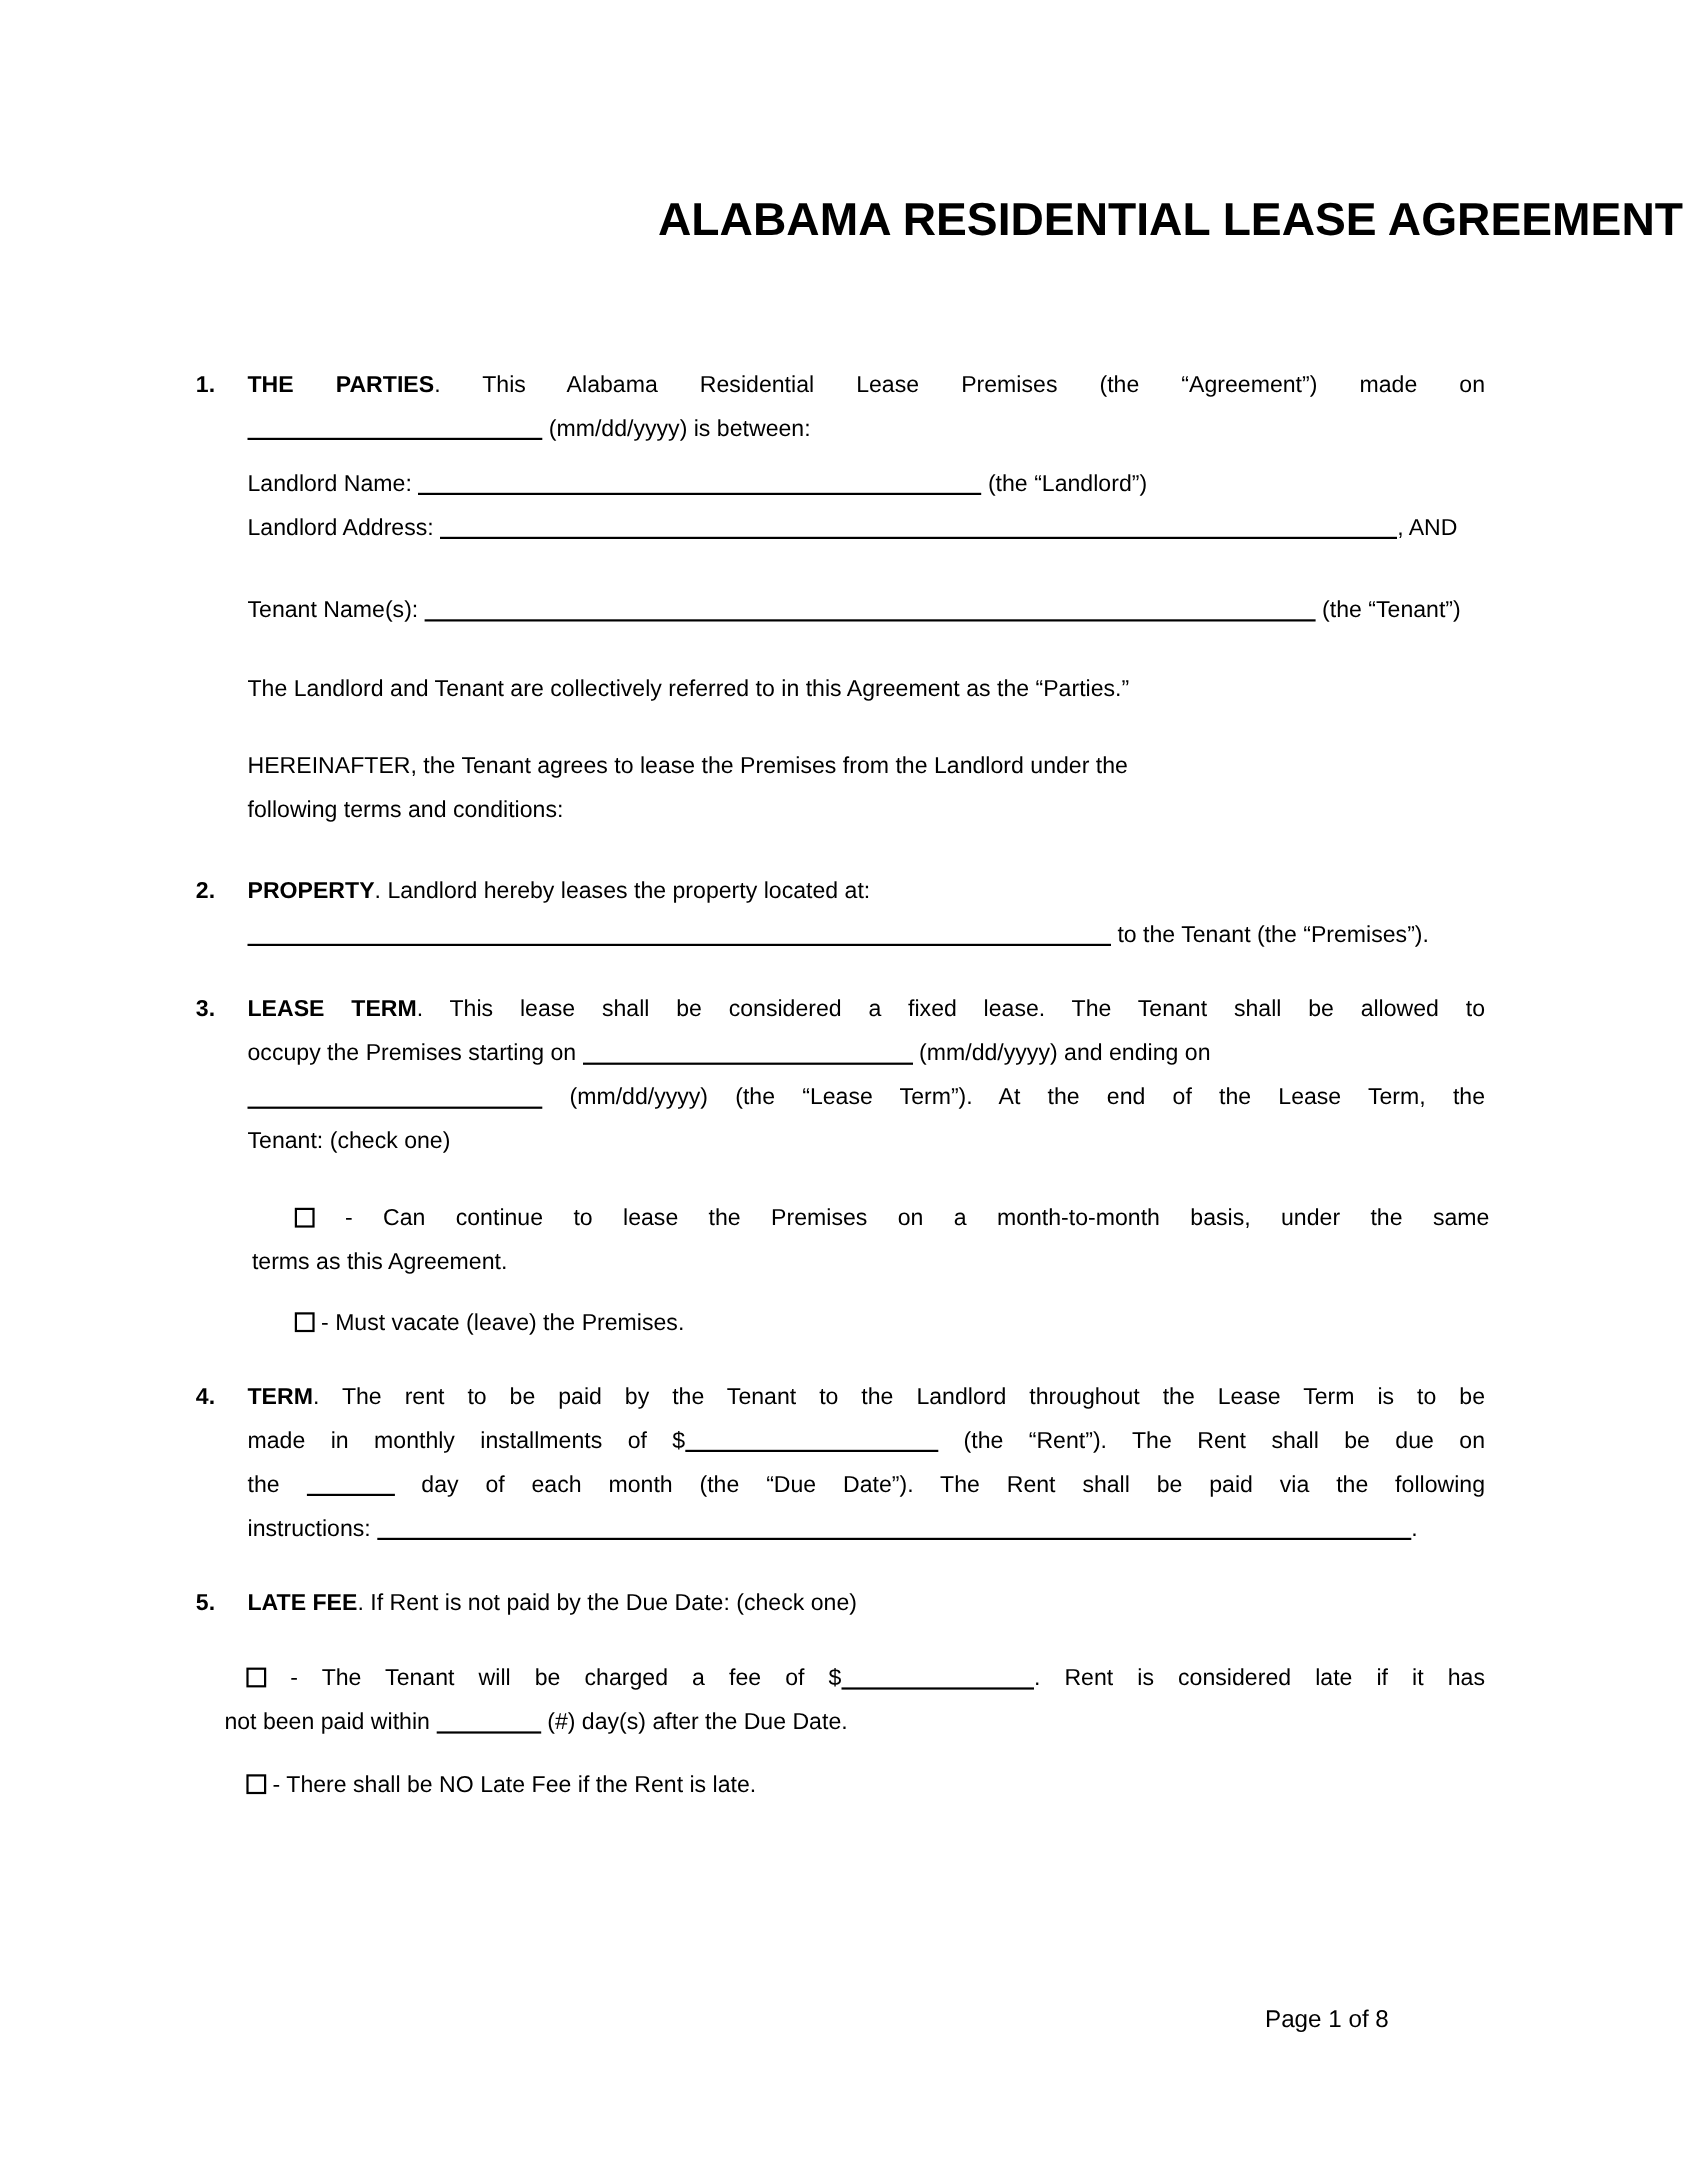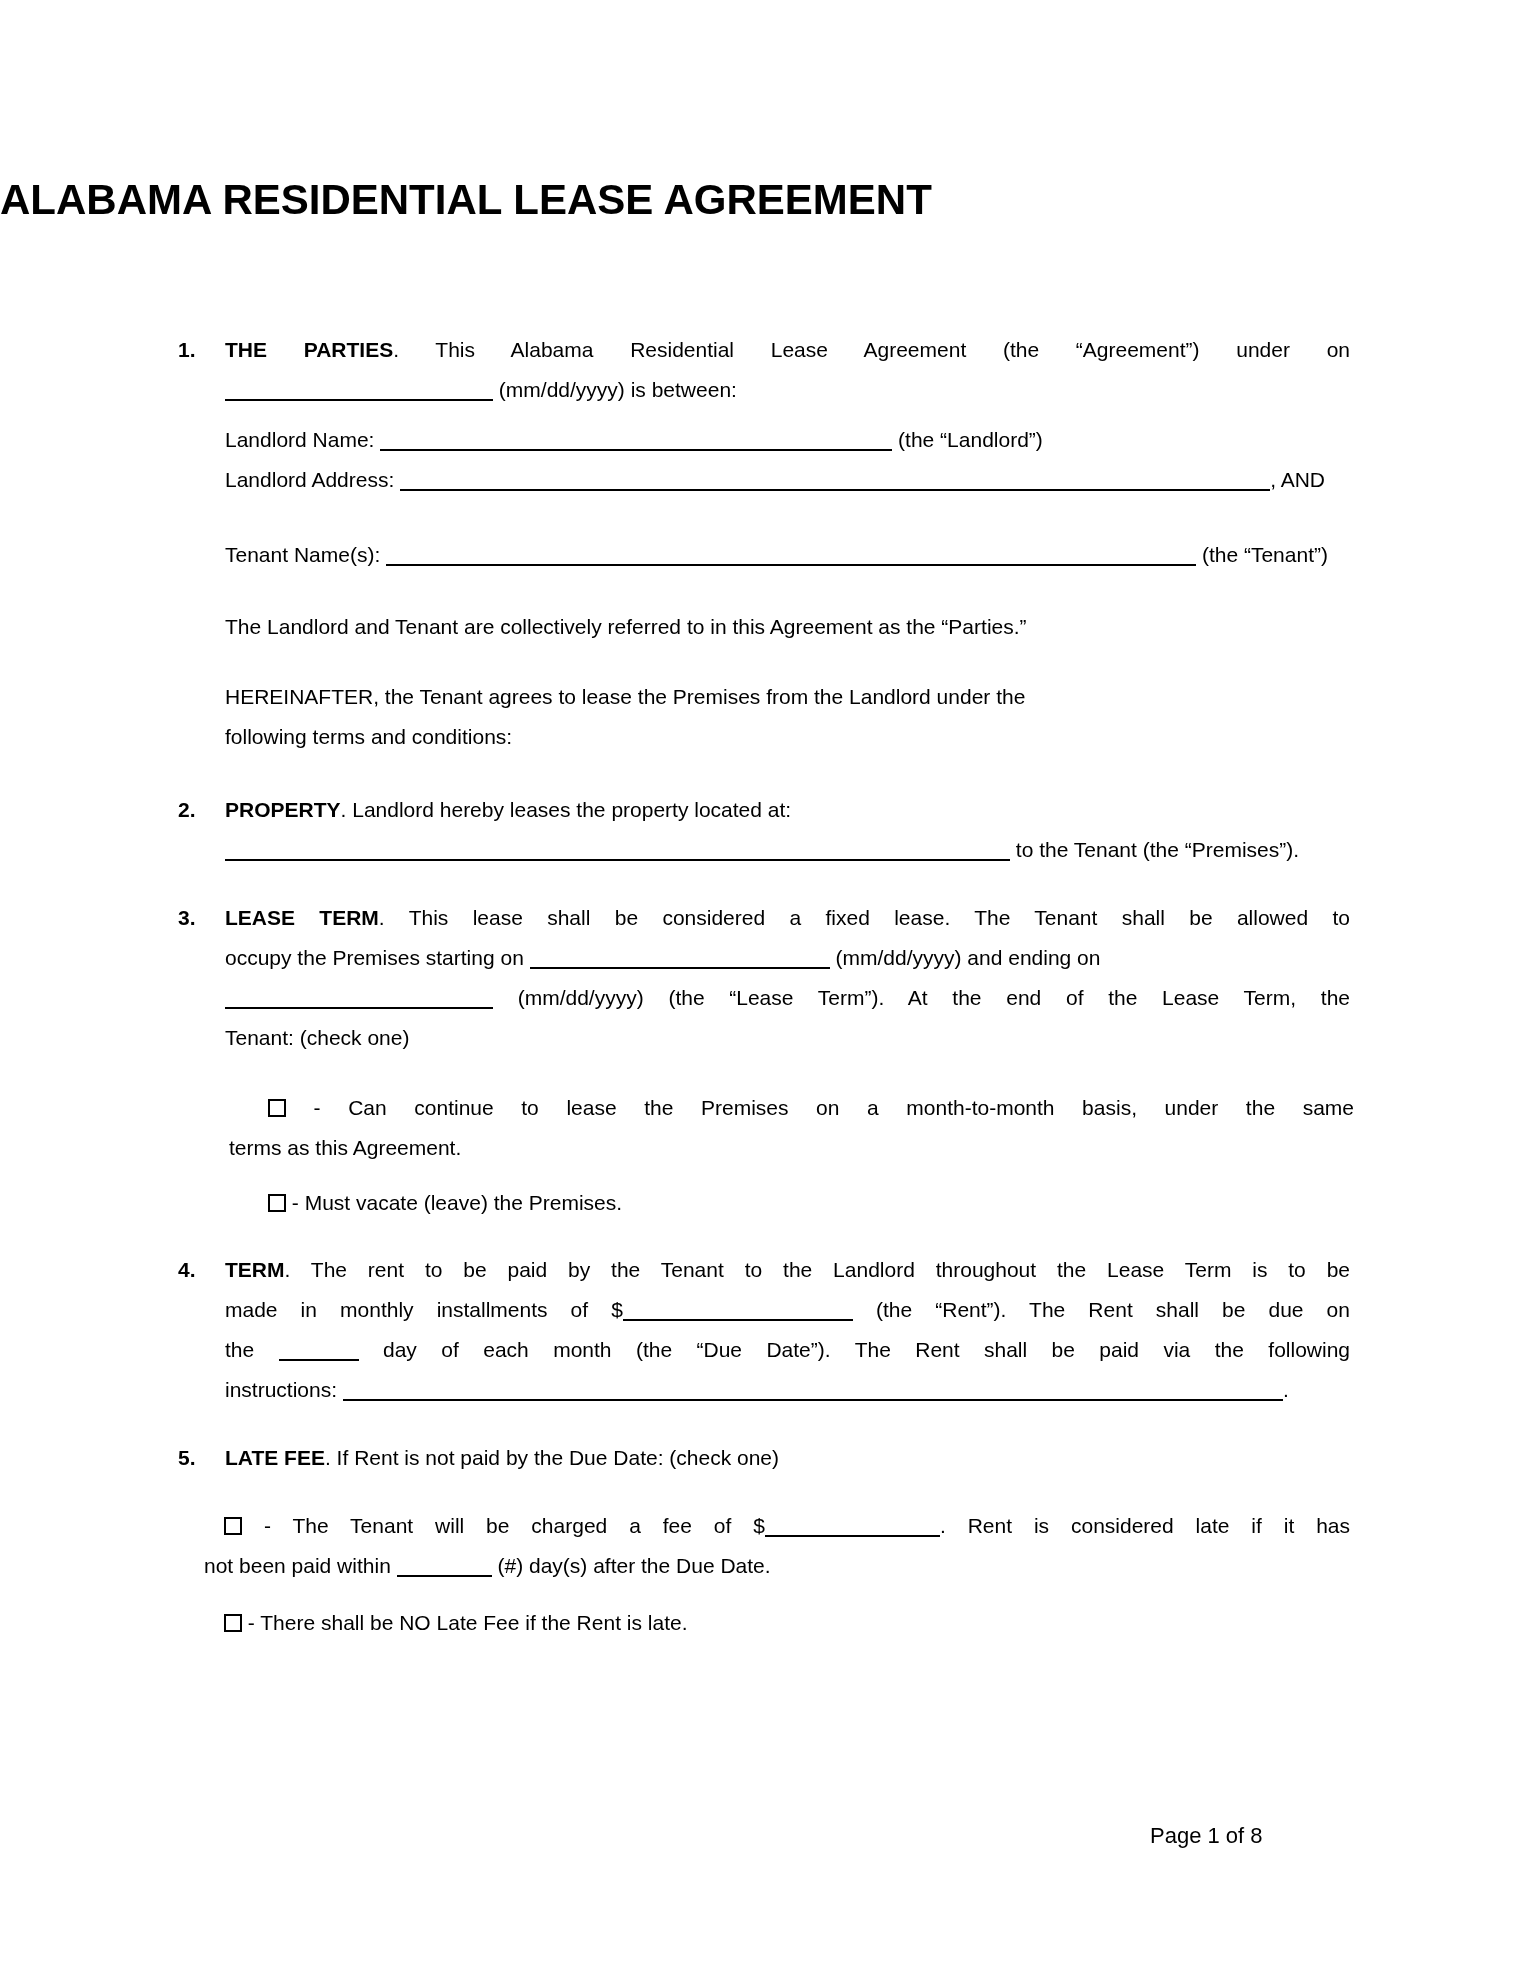--- a/index.html
+++ b/index.html
@@ -2,21 +2,21 @@
 <html><head>
 <meta charset="utf-8">
 <style>
   html,body{margin:0;padding:0;background:#ffffff;}
   .page{
     position:relative;width:1530px;height:1980px;background:#ffffff;
     font-family:"Liberation Sans","DejaVu Sans",sans-serif;
     font-size:21px;color:#000;overflow:hidden;
   }
   .title{
-    position:absolute;top:176px;left:0;width:100%;text-align:left;
+    position:absolute;top:176px;left:0;width:100%;text-align:right;
     font-size:42px;font-weight:bold;
   }
   .sec{position:absolute;left:225px;width:1125px;}
   .hang{position:absolute;width:1125px;}
   .line{line-height:40px;height:40px;}
   .just{text-align:justify;text-align-last:justify;}
   .num{position:absolute;left:-47px;top:0;font-weight:bold;line-height:40px;}
   .b{font-weight:bold;margin-top:44px;}
   .blank{display:inline-block;height:16px;border-bottom:2px solid #000;vertical-align:-4px;}
   .cbx{display:inline-block;width:14px;height:14px;border:2px solid #000;vertical-align:-2px;}
@@ -26,21 +26,21 @@
 </style>
 </head>
 <body>
 
 <div class="page">
 
   <div class="title">ALABAMA RESIDENTIAL LEASE AGREEMENT</div>
 
   <div class="sec" style="top:330px">
     <span class="num">1.</span>
-    <div class="line just"><span class="b">THE PARTIES</span><span>. This Alabama Residential Lease Agreement (the “Agreement”) under on</span></div>
+    <div class="line just"><span class="b">THE PARTIES</span><span>. This Alabama Residential Lease Premises (the “Agreement”) made on</span></div>
     <div class="line"><span class="blank" style="width:268px"></span><span> (mm/dd/yyyy) is between:</span></div>
   </div>
 
   <div class="sec" style="top:420px">
     <div class="line"><span>Landlord Name: </span><span class="blank" style="width:512px"></span><span> (the “Landlord”)</span></div>
     <div class="line"><span>Landlord Address: </span><span class="blank" style="width:870px"></span><span>, AND</span></div>
   </div>
 
   <div class="sec" style="top:535px">
     <div class="line"><span>Tenant Name(s): </span><span class="blank" style="width:810px"></span><span> (the “Tenant”)</span></div>

